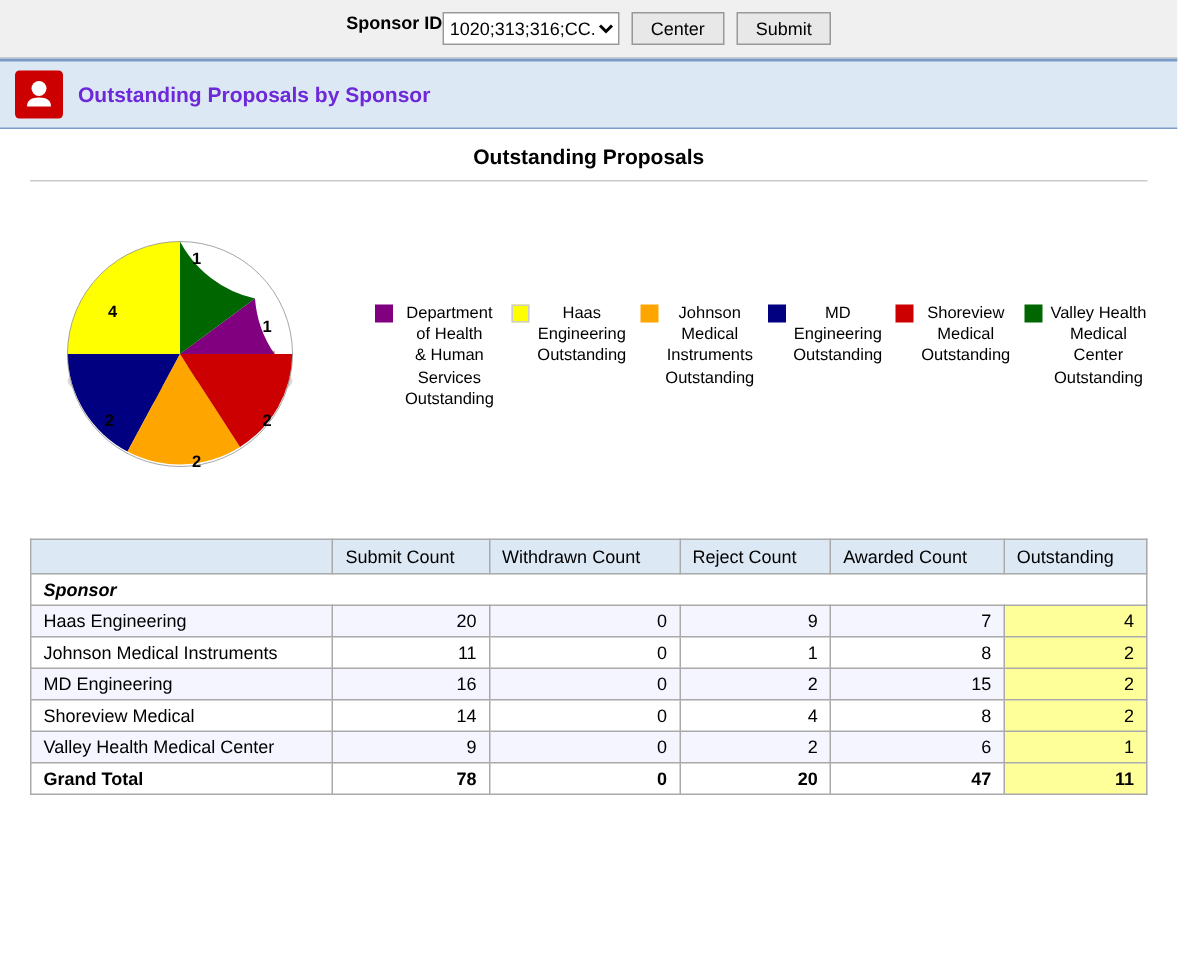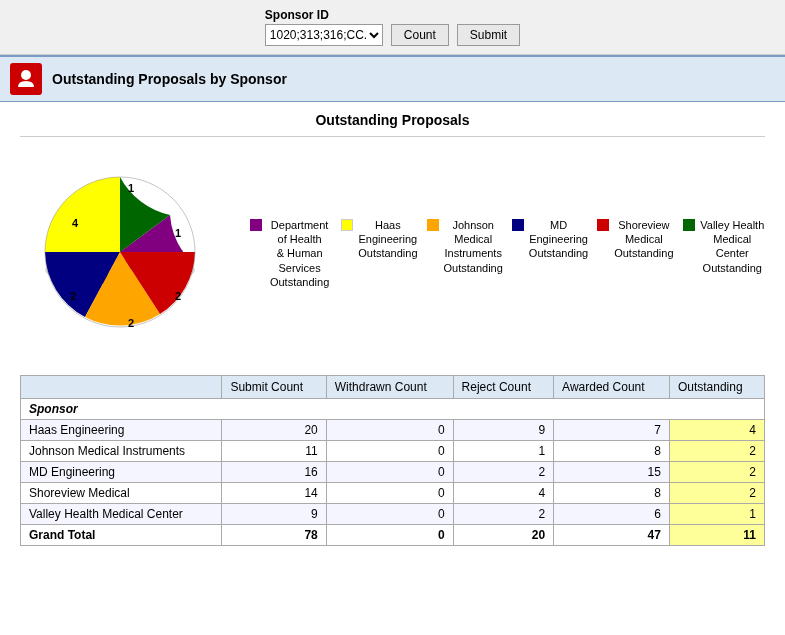--- a/index.html
+++ b/index.html
@@ -1,26 +1,26 @@
 <!DOCTYPE html>
 <html><head>
   <meta charset="utf-8">
   <style>
     * { margin: 0; padding: 0; box-sizing: border-box; }
     body { font-family: Arial, sans-serif; font-size: 12px; background: #fff; width: 785px; min-height: 635px; }
     
     .top-bar { background: #f0f0f0; border-bottom: 1px solid #ccc; padding: 8px 0; display: flex; justify-content: center; align-items: flex-end; gap: 8px; }
-    .sponsor-id-group { display: flex; flex-direction: column; align-items: flex-start; }
+    .sponsor-id-group { display: flex; align-items: flex-start; }
     .sponsor-id-label { font-weight: bold; font-size: 12px; margin-bottom: 2px; }
     .sponsor-id-select { height: 22px; font-size: 12px; border: 1px solid #999; background: #fff; width: 118px; }
     .btn { height: 22px; padding: 0 12px; font-size: 12px; border: 1px solid #999; background: #e8e8e8; cursor: pointer; }
     
     .header-bar { background: #dde8f5; border-top: 2px solid #7a9cc7; border-bottom: 1px solid #7a9cc7; padding: 6px 10px; display: flex; align-items: center; gap: 10px; }
     .header-icon { width: 32px; height: 32px; background: #c00; border-radius: 3px; display: flex; align-items: center; justify-content: center; }
-    .header-title { color: #000000; font-size: 14px; font-weight: bold; }
+    .header-title { color: #6d28d9; font-size: 14px; font-weight: bold; }
     
     .content { padding: 10px 20px; }
     
     .chart-section { text-align: center; margin-bottom: 20px; }
     .chart-title { font-size: 14px; font-weight: bold; margin-bottom: 8px; }
     .chart-divider { border: none; border-top: 1px solid #ccc; margin-bottom: 15px; }
     
     .chart-container { display: flex; justify-content: center; align-items: center; gap: 30px; }
     
     .legend { display: flex; flex-direction: row; gap: 9px; font-size: 11px; }
@@ -43,21 +43,21 @@
 </head>
 <body>
 
 <div class="top-bar">
   <div class="sponsor-id-group">
     <span class="sponsor-id-label">Sponsor ID</span>
     <select class="sponsor-id-select">
       <option>1020;313;316;CC...</option>
     </select>
   </div>
-  <button class="btn">Count</button>
+  <button class="btn">Center</button>
   <button class="btn">Submit</button>
 </div>
 
 <div class="header-bar">
   <div class="header-icon">
     <svg width="24" height="24" viewBox="0 0 24 24">
       <circle cx="12" cy="8" r="5" fill="#fff"></circle>
       <path d="M4 20 Q4 14 12 14 Q20 14 20 20" fill="#fff"></path>
     </svg>
   </div>

